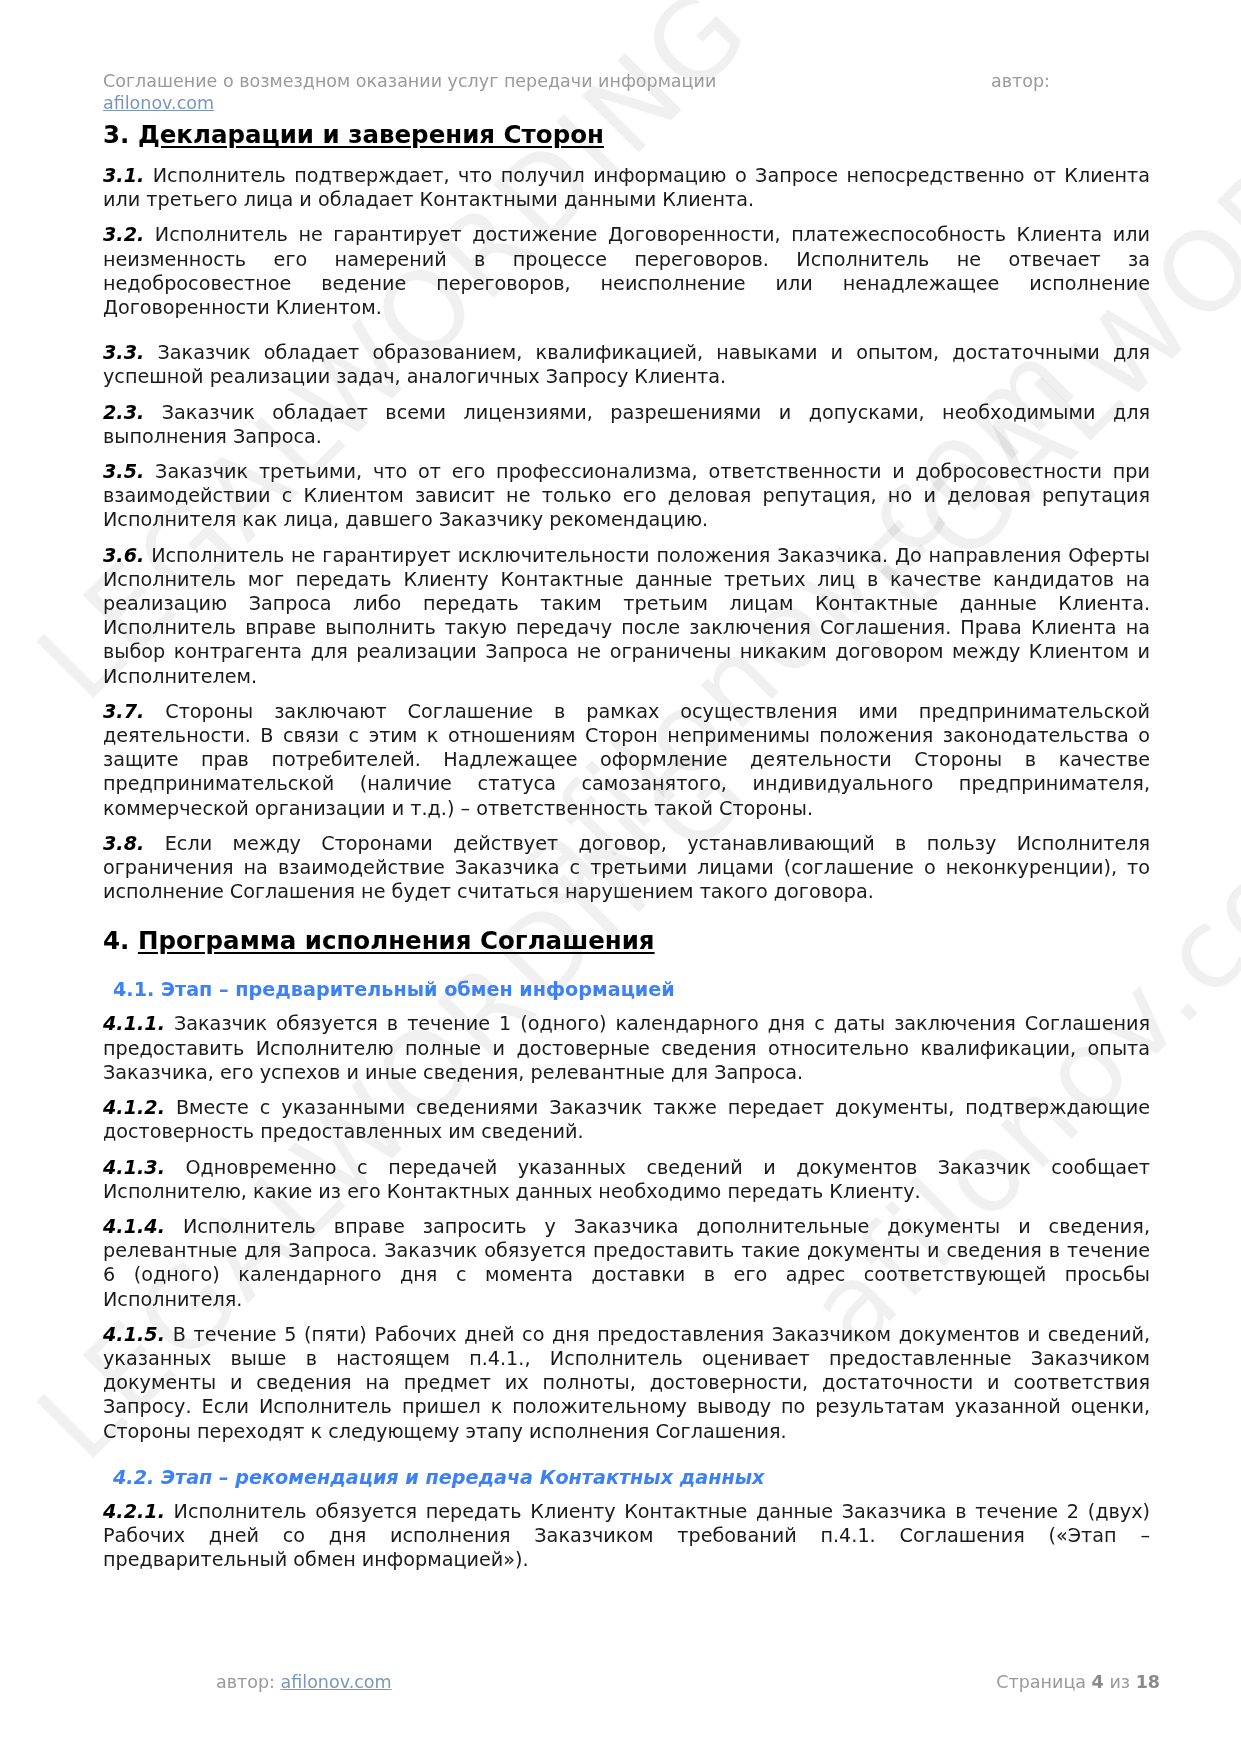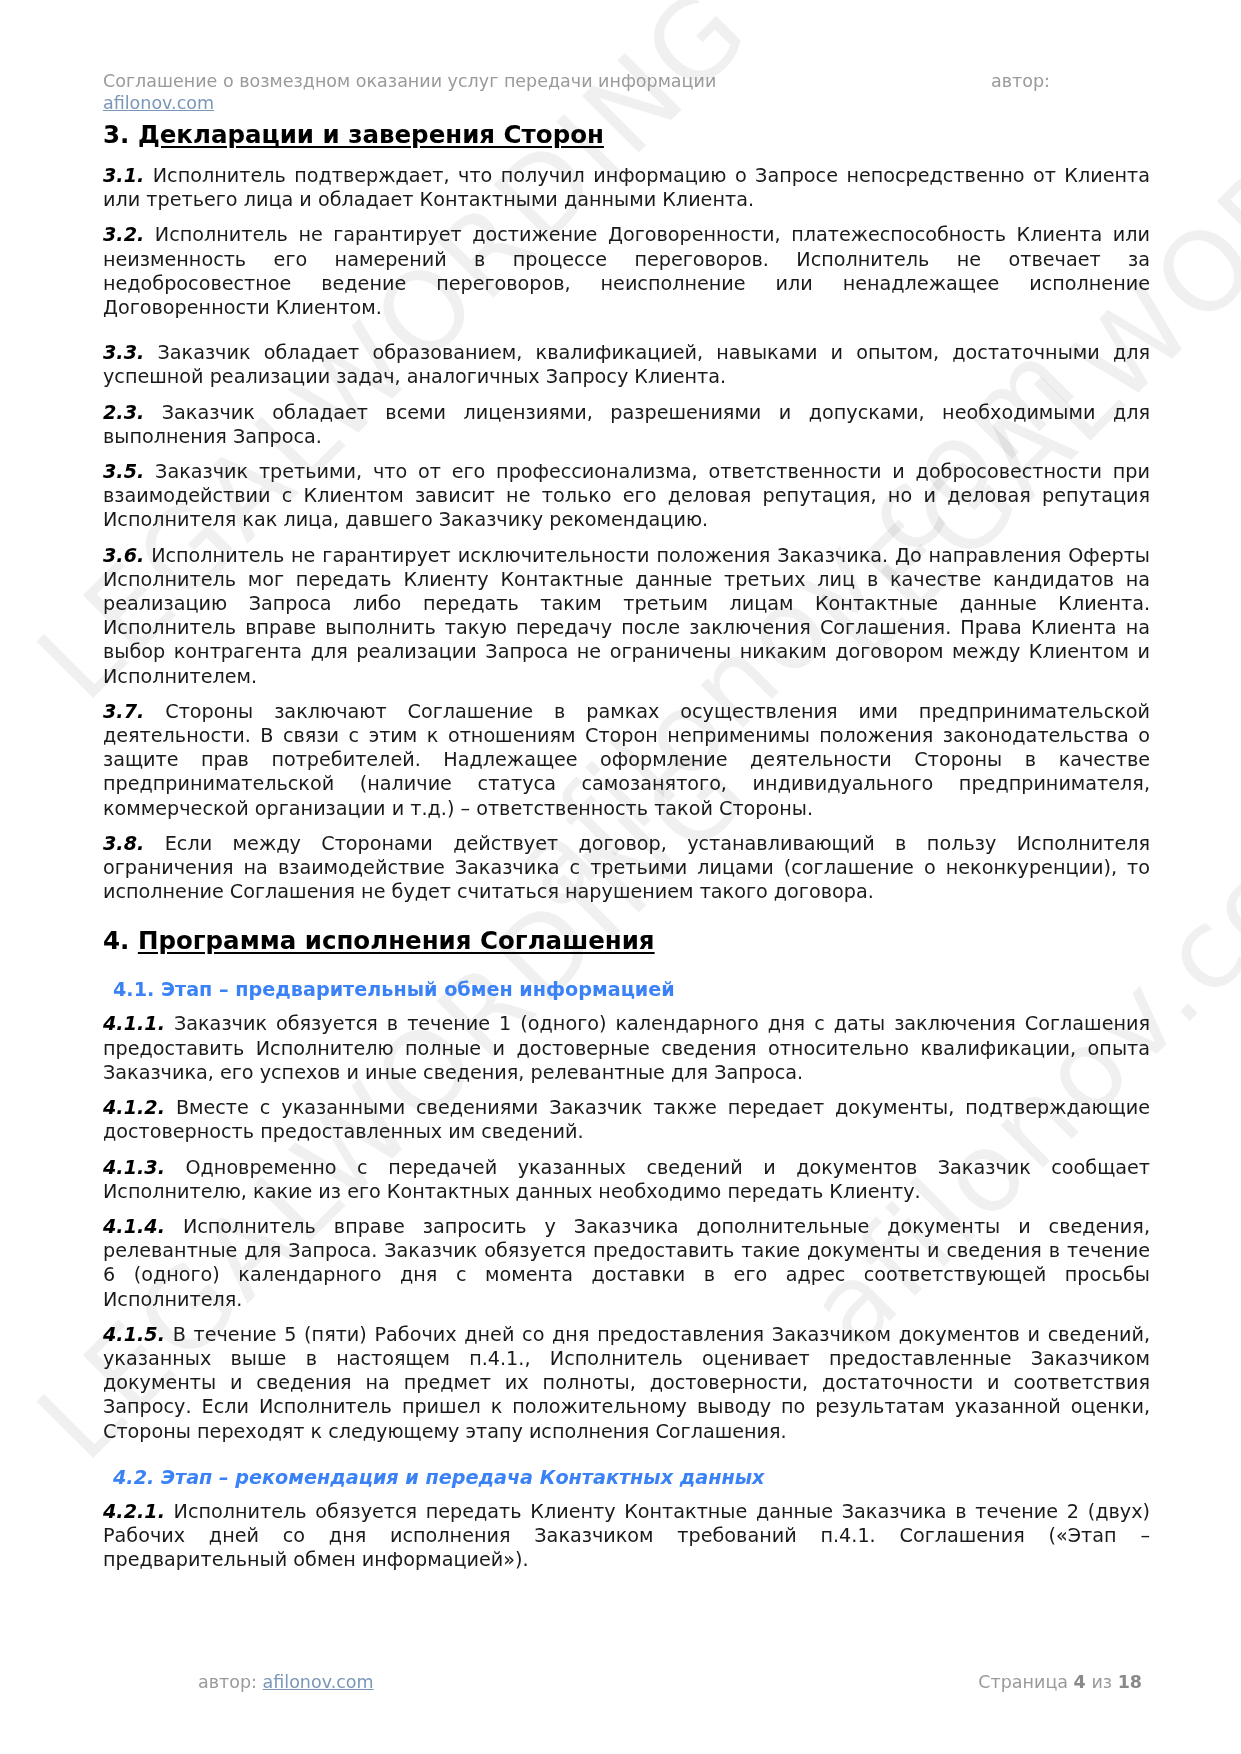--- a/index.html
+++ b/index.html
@@ -27,21 +27,21 @@
     font-size: 24.5px; font-weight: bold; margin: 0; line-height: 30px; color: #000;
   }
   h2 .num { }
   h2 .ttl { text-decoration: underline; text-underline-offset: 3px; }
   h3 { font-size: 19.2px; font-weight: bold; margin: 10px; line-height: 24px; color: #3b82f6; }
   p.clause {
     margin: 0; text-align: justify; text-align-last: left;
   }
   p.clause b { font-weight: bold; color: #000; font-style: italic; }
   .page-footer {
-    position: absolute; top: 1672px; left: 198px; width: 944px;
+    position: absolute; top: 1672px; left: 216px; width: 944px;
     font-size: 17.5px; color: #9a9a9a;
   }
   .page-footer a { color: #7a97b8; text-decoration: underline; }
   .page-footer .right { position: absolute; right: 0; top: 0; }
   .page-footer .right b { color: #8a8a8a; }
 </style>
 </head>
 <body>
 
 <div class="watermark" style="left:-80px; top:280px;">LEGALWORDING</div>

